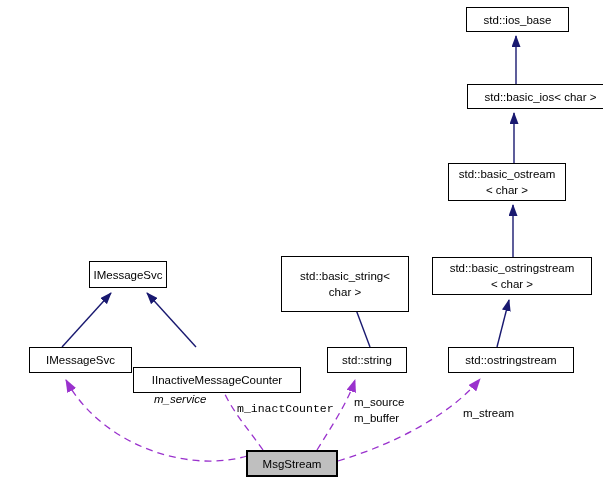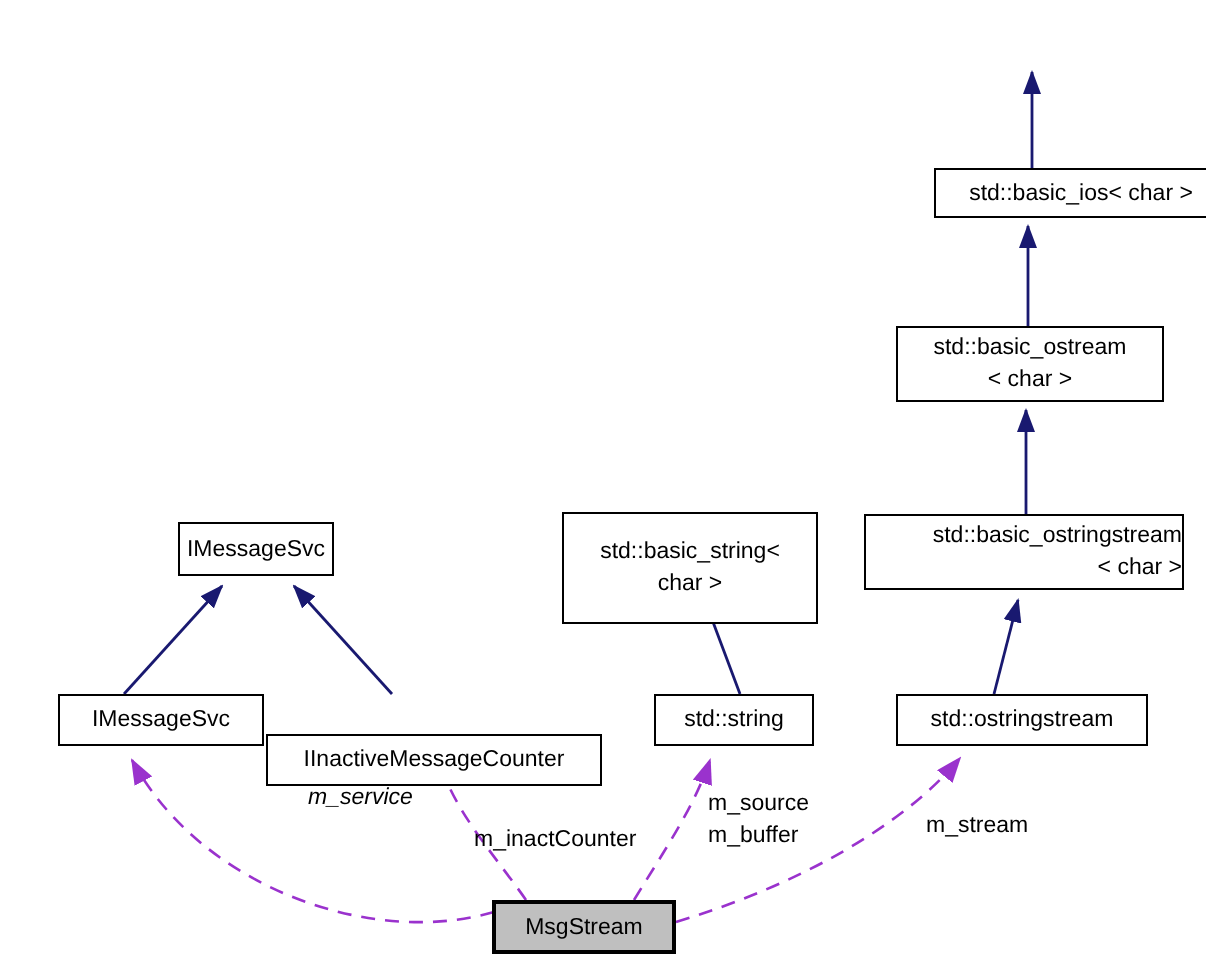--- a/index.html
+++ b/index.html
@@ -76,31 +76,34 @@
     </g>
 
     <g stroke="#9a32cd" stroke-width="1.3" fill="none" stroke-dasharray="7,5">
       <path d="M 247,456 C 185,474 100,443 66,380" marker-end="url(#arrow-purple)"></path>
       <path d="M 263,450 C 247,427 227,406 219,379" marker-end="url(#arrow-purple)"></path>
       <path d="M 317,450 C 331,427 347,404 355,380" marker-end="url(#arrow-purple)"></path>
       <path d="M 338,461 C 398,443 452,413 480,379" marker-end="url(#arrow-purple)"></path>
     </g>
   </svg>
 
+  <div class="node" style="left:466px; top:7px; width:103px; height:25px;">
+    <div>std::ios_base</div>
+  </div>
 
   <div class="node" style="left:440px; top:84px; width:147px; height:25px;margin-left:27px;">
     <div>std::basic_ios&lt; char &gt;</div>
   </div>
 
-  <div class="node" style="left:448px; top:163px; width:134px; height:38px;">
+  <div class="node" style="left:448px; top:163px; width:118px; height:38px;">
     <div>std::basic_ostream</div>
     <div>&lt; char &gt;</div>
   </div>
 
-  <div class="node" style="left:432px; top:257px; width:160px; height:38px;text-align:right;">
+  <div class="node" style="left:432px; top:257px; width:160px; height:38px;">
     <div>std::basic_ostringstream</div>
     <div>&lt; char &gt;</div>
   </div>
 
   <div class="node" style="left:281px; top:256px; width:128px; height:56px;">
     <div>std::basic_string&lt;</div>
     <div>char &gt;</div>
   </div>
 
   <div class="node" style="left:89px; top:261px; width:78px; height:27px;">
@@ -122,21 +125,21 @@
   <div class="node" style="left:437px; top:347px; width:126px; height:26px;margin-left:11px;">
     <div>std::ostringstream</div>
   </div>
 
   <div class="node focus" style="left:246px; top:450px; width:92px; height:27px;">
     <div>MsgStream</div>
   </div>
 
   <div class="edge-label" style="left:154px; top:391px;font-style:italic;">m_service</div>
 
-  <div class="edge-label" style="left:237px; top:412px;">m_inactCounter</div>
+  <div class="edge-label" style="left:237px; top:401px;font-family:Liberation Mono, monospace;">m_inactCounter</div>
 
   <div class="edge-label" style="left:354px; top:394px;">
     <div>m_source</div>
     <div>m_buffer</div>
   </div>
 
   <div class="edge-label" style="left:463px; top:405px;">m_stream</div>
 
 </div>
 

